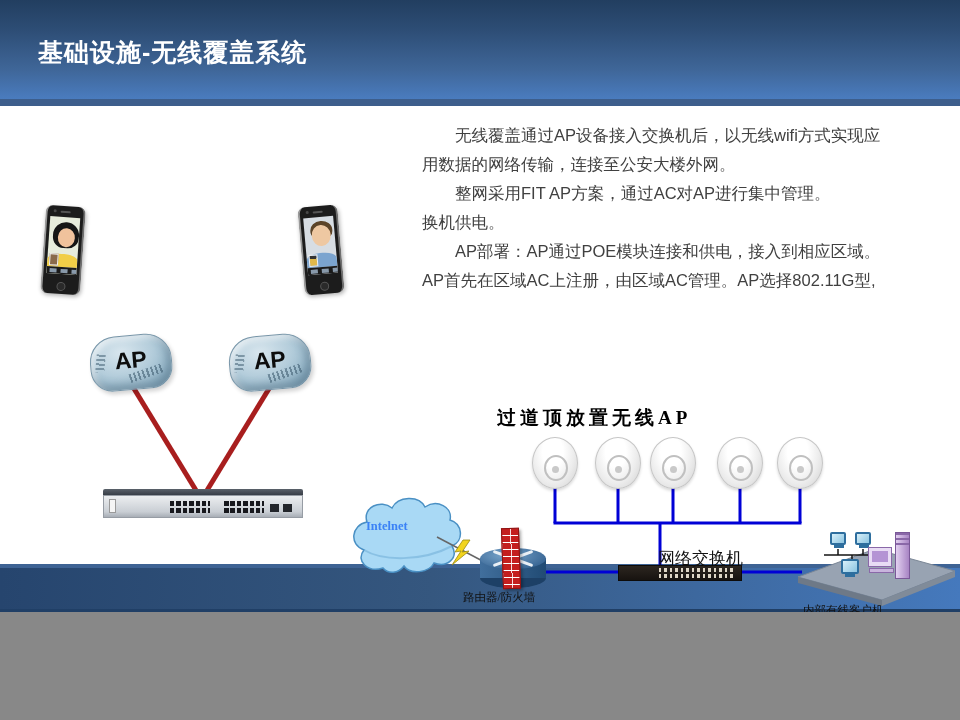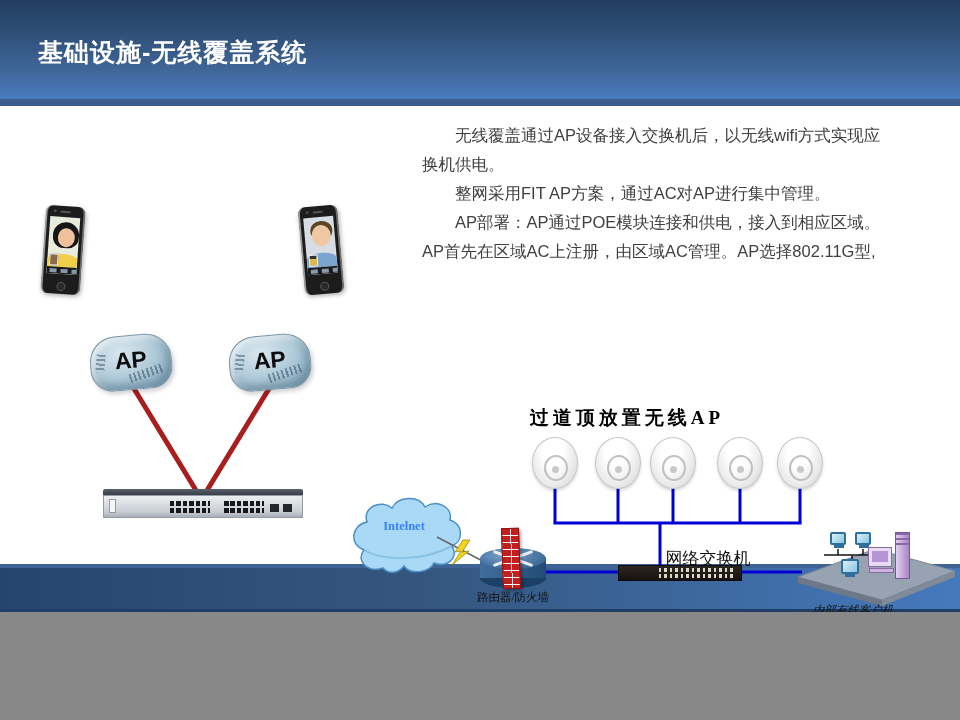--- a/index.html
+++ b/index.html
@@ -120,26 +120,26 @@
   .ws-tower{position:absolute;left:27px;top:0;width:15px;height:47px;border:1px solid #7a5898;box-sizing:border-box;
             background:linear-gradient(90deg,#e2d0f0,#a884c4);
             background-image:repeating-linear-gradient(180deg,#8a68a8 0 2px,transparent 2px 5px),linear-gradient(90deg,#e2d0f0,#a884c4);
             background-size:100% 13px,100% 100%;background-repeat:no-repeat;}
   .ws-mon{position:absolute;left:0;top:15px;width:24px;height:20px;border:1px solid #8a68a8;box-sizing:border-box;
           background:#e8dcf4;}
   .ws-mon::before{content:"";position:absolute;left:3px;top:3px;right:3px;bottom:4px;background:#b494d4;}
   .ws-base{position:absolute;left:1px;top:36px;width:25px;height:5px;background:#c8b4dc;border:1px solid #8a68a8;box-sizing:border-box;}
 
   
-  .lbl{position:absolute;font-family:"Liberation Serif",serif;color:#111;text-align:center;}
+  .lbl{position:absolute;font-family:"Liberation Serif",serif;color:#111;}
   .lbl-title{left:497px;top:405px;width:260px;font-size:19px;font-weight:bold;letter-spacing:4px;color:#000;}
   .lbl-internet{left:366px;top:519px;width:76px;font-size:12.5px;font-weight:bold;color:#3b82f6;}
   .lbl-router{left:463px;top:590px;width:100px;font-size:11.5px;}
   .lbl-switch{left:658px;top:547px;width:100px;font-size:17px;}
-  .lbl-clients{left:803px;top:603px;width:100px;font-size:11.5px;font-style:italic;}
+  .lbl-clients{left:803px;top:603px;width:100px;font-size:11.5px;}
 
   .separator{position:absolute;left:355px;top:632px;width:590px;height:2px;background:#e2e9f1;}
 </style>
 </head>
 <body>
 
 <div class="slide">
 
   <div class="hdr">
     <h1>基础设施-无线覆盖系统</h1>
@@ -227,22 +227,23 @@
       <div class="swgrp swgrp2">
           <i></i>
           <i></i>
         </div>
       <div class="sw-sfp"></div>
     </div>
   </div>
 
   <div class="text-block">
     <div class="tline ind">无线覆盖通过AP设备接入交换机后，以无线wifi方式实现应</div>
+    <div class="tline">用数据的网络传输，连接至公安大楼外网。</div>
+    <div class="tline ind">整网采用FIT AP方案，通过AC对AP进行集中管理。</div>
     <div class="tline">换机供电。</div>
-    <div class="tline ind">整网采用FIT AP方案，通过AC对AP进行集中管理。</div>
     <div class="tline ind">AP部署：AP通过POE模块连接和供电，接入到相应区域。</div>
     <div class="tline">AP首先在区域AC上注册，由区域AC管理。AP选择802.11G型,</div>
   </div>
 
   <div class="lbl lbl-title dev">过道顶放置无线AP</div>
 
   <div class="dome dev" style="left:532px;top:437px;"></div>
   <div class="dome dev" style="left:595px;top:437px;"></div>
   <div class="dome dev" style="left:650px;top:437px;"></div>
   <div class="dome dev" style="left:717px;top:437px;"></div>

